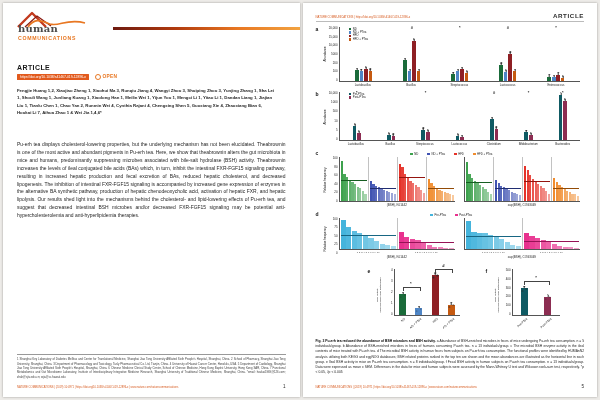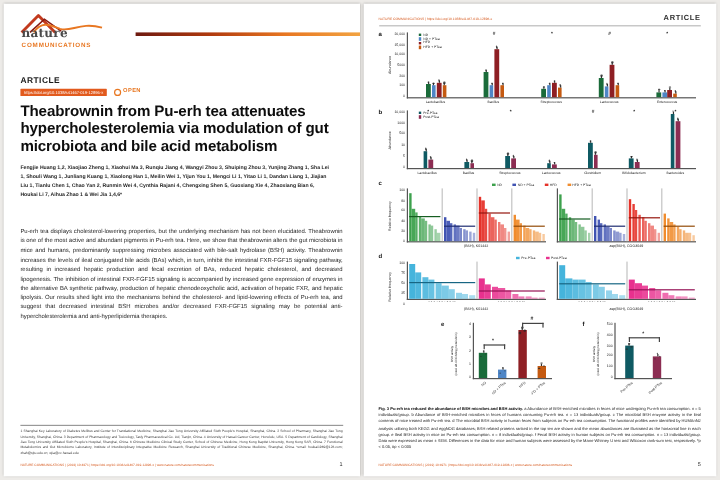--- a/index.html
+++ b/index.html
@@ -101,36 +101,35 @@
 
 <div class="spread">
 
   <section class="page left">
     <header class="brand">
       <svg class="waves" viewBox="0 0 74 24" aria-hidden="true">
         <path d="M3 17 L17 3 L31 17" stroke="#c23a1e" fill="none" stroke-width="2.4" stroke-linejoin="round"></path>
         <path d="M10 17 L22 6 L36 16" stroke="#8a1a10" fill="none" stroke-width="1.3"></path>
         <path d="M13 17 C20 7 27 11 35 14 C44 17 52 8 70 13" stroke="#e87722" fill="none" stroke-width="1.6"></path>
       </svg>
-      <div class="brand-name">nature</div>
+      <div class="brand-name">human</div>
       <div class="brand-sub">COMMUNICATIONS</div>
       <div class="brand-rule"></div>
     </header>
 
     <div class="article-label">ARTICLE</div>
 
     <div class="doi-row">
       <span class="doi-badge">https://doi.org/10.1038/s41467-019-12896-x</span>
       <span class="open-wrap">
         <span class="oa-icon"></span>
         <span>OPEN</span>
       </span>
     </div>
 
-    <h1 class="title">Theabrownin from Pu-erh tea attenuates hypercholesterolemia via modulation of gut microbiota and bile acid metabolism</h1>
     <p class="authors">Fengjie Huang 1,2, Xiaojiao Zheng 1, Xiaohui Ma 3, Runqiu Jiang 4, Wangyi Zhou 3, Shuiping Zhou 3, Yunjing Zhang 1, Sha Lei 1, Shouli Wang 1, Junliang Kuang 1, Xiaolong Han 1, Meilin Wei 1, Yijun You 1, Mengci Li 1, Yitao Li 1, Dandan Liang 1, Jiajian Liu 1, Tianlu Chen 1, Chao Yan 2, Runmin Wei 4, Cynthia Rajani 4, Chengxing Shen 5, Guoxiang Xie 4, Zhaoxiang Bian 6, Houkai Li 7, Aihua Zhao 1 &amp; Wei Jia 1,4,6*</p>
     <p class="abstract">Pu-erh tea displays cholesterol-lowering properties, but the underlying mechanism has not been elucidated. Theabrownin is one of the most active and abundant pigments in Pu-erh tea. Here, we show that theabrownin alters the gut microbiota in mice and humans, predominantly suppressing microbes associated with bile-salt hydrolase (BSH) activity. Theabrownin increases the levels of ileal conjugated bile acids (BAs) which, in turn, inhibit the intestinal FXR-FGF15 signaling pathway, resulting in increased hepatic production and fecal excretion of BAs, reduced hepatic cholesterol, and decreased lipogenesis. The inhibition of intestinal FXR-FGF15 signaling is accompanied by increased gene expression of enzymes in the alternative BA synthetic pathway, production of hepatic chenodeoxycholic acid, activation of hepatic FXR, and hepatic lipolysis. Our results shed light into the mechanisms behind the cholesterol- and lipid-lowering effects of Pu-erh tea, and suggest that decreased intestinal BSH microbes and/or decreased FXR-FGF15 signaling may be potential anti-hypercholesterolemia and anti-hyperlipidemia therapies.</p>
 
     <div class="lspacer"></div>
 
     <div class="affil">1 Shanghai Key Laboratory of Diabetes Mellitus and Center for Translational Medicine, Shanghai Jiao Tong University Affiliated Sixth People's Hospital, Shanghai, China. 2 School of Pharmacy, Shanghai Jiao Tong University, Shanghai, China. 3 Department of Pharmacology and Toxicology, Tasly Pharmaceutical Co. Ltd, Tianjin, China. 4 University of Hawaii Cancer Center, Honolulu, USA. 5 Department of Cardiology, Shanghai Jiao Tong University Affiliated Sixth People's Hospital, Shanghai, China. 6 Chinese Medicine Clinical Study Center, School of Chinese Medicine, Hong Kong Baptist University, Hong Kong SAR, China. 7 Functional Metabolomics and Gut Microbiome Laboratory, Institute of Interdisciplinary Integrative Medicine Research, Shanghai University of Traditional Chinese Medicine, Shanghai, China. *email: houkai1969@126.com; zhah@sjtu.edu.cn; wjia@cc.hawaii.edu</div>
 
     <footer class="pfoot">
       <span class="foot-text">NATURE COMMUNICATIONS | (2019) 10:4971 | https://doi.org/10.1038/s41467-019-12896-x | www.nature.com/naturecommunications</span>
       <span class="pageno">1</span>

